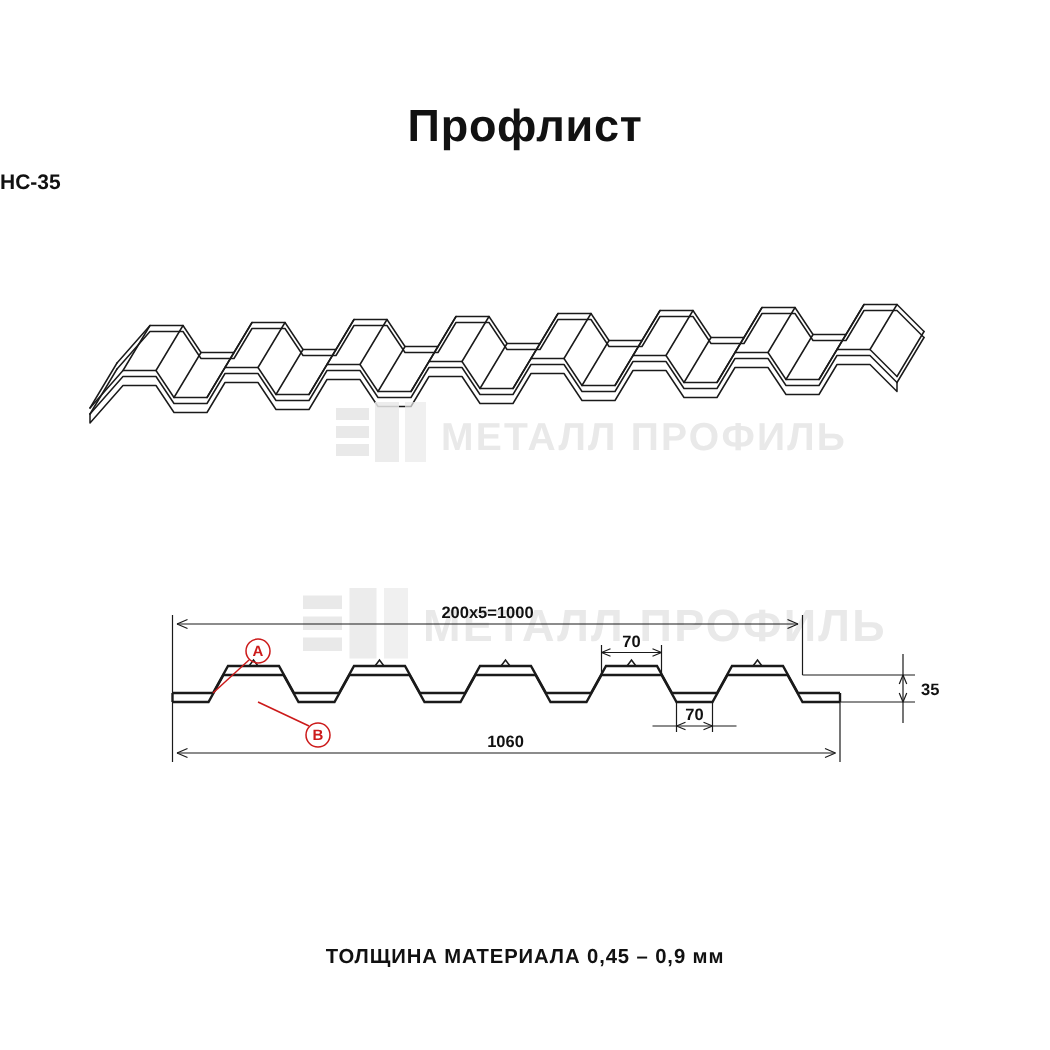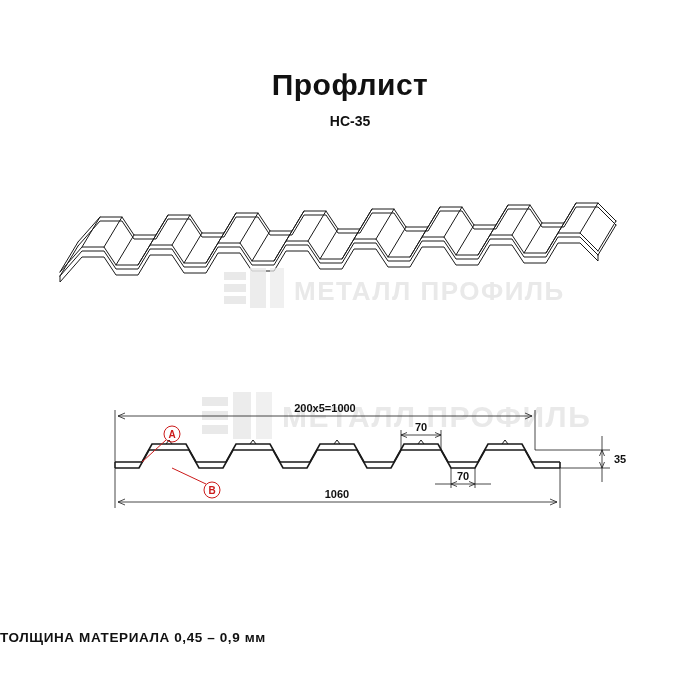--- a/index.html
+++ b/index.html
@@ -30,21 +30,20 @@
     font-size: 30px;
     font-weight: bold;
     letter-spacing: 0.5px;
     color: #111111;
   }
   .subtitle {
     position: absolute;
     top: 101px;
     left: 0;
     width: 700px;
-    text-align: center;
     font-size: 14px;
     font-weight: bold;
     color: #111111;
   }
   .iso-view {
     position: absolute;
     left: 60px;
     top: 175px;
     width: 580px;
     height: 140px;
@@ -55,20 +54,21 @@
     top: 380px;
     width: 540px;
     height: 135px;
     font-weight: bold;
   }
   .footer {
     position: absolute;
     top: 618px;
     left: 0;
     width: 700px;
+    text-align: center;
     font-size: 13.5px;
     font-weight: bold;
     letter-spacing: 0.6px;
     color: #111111;
   }
   .watermark {
     position: absolute;
     pointer-events: none;
     opacity: 1;
   }

